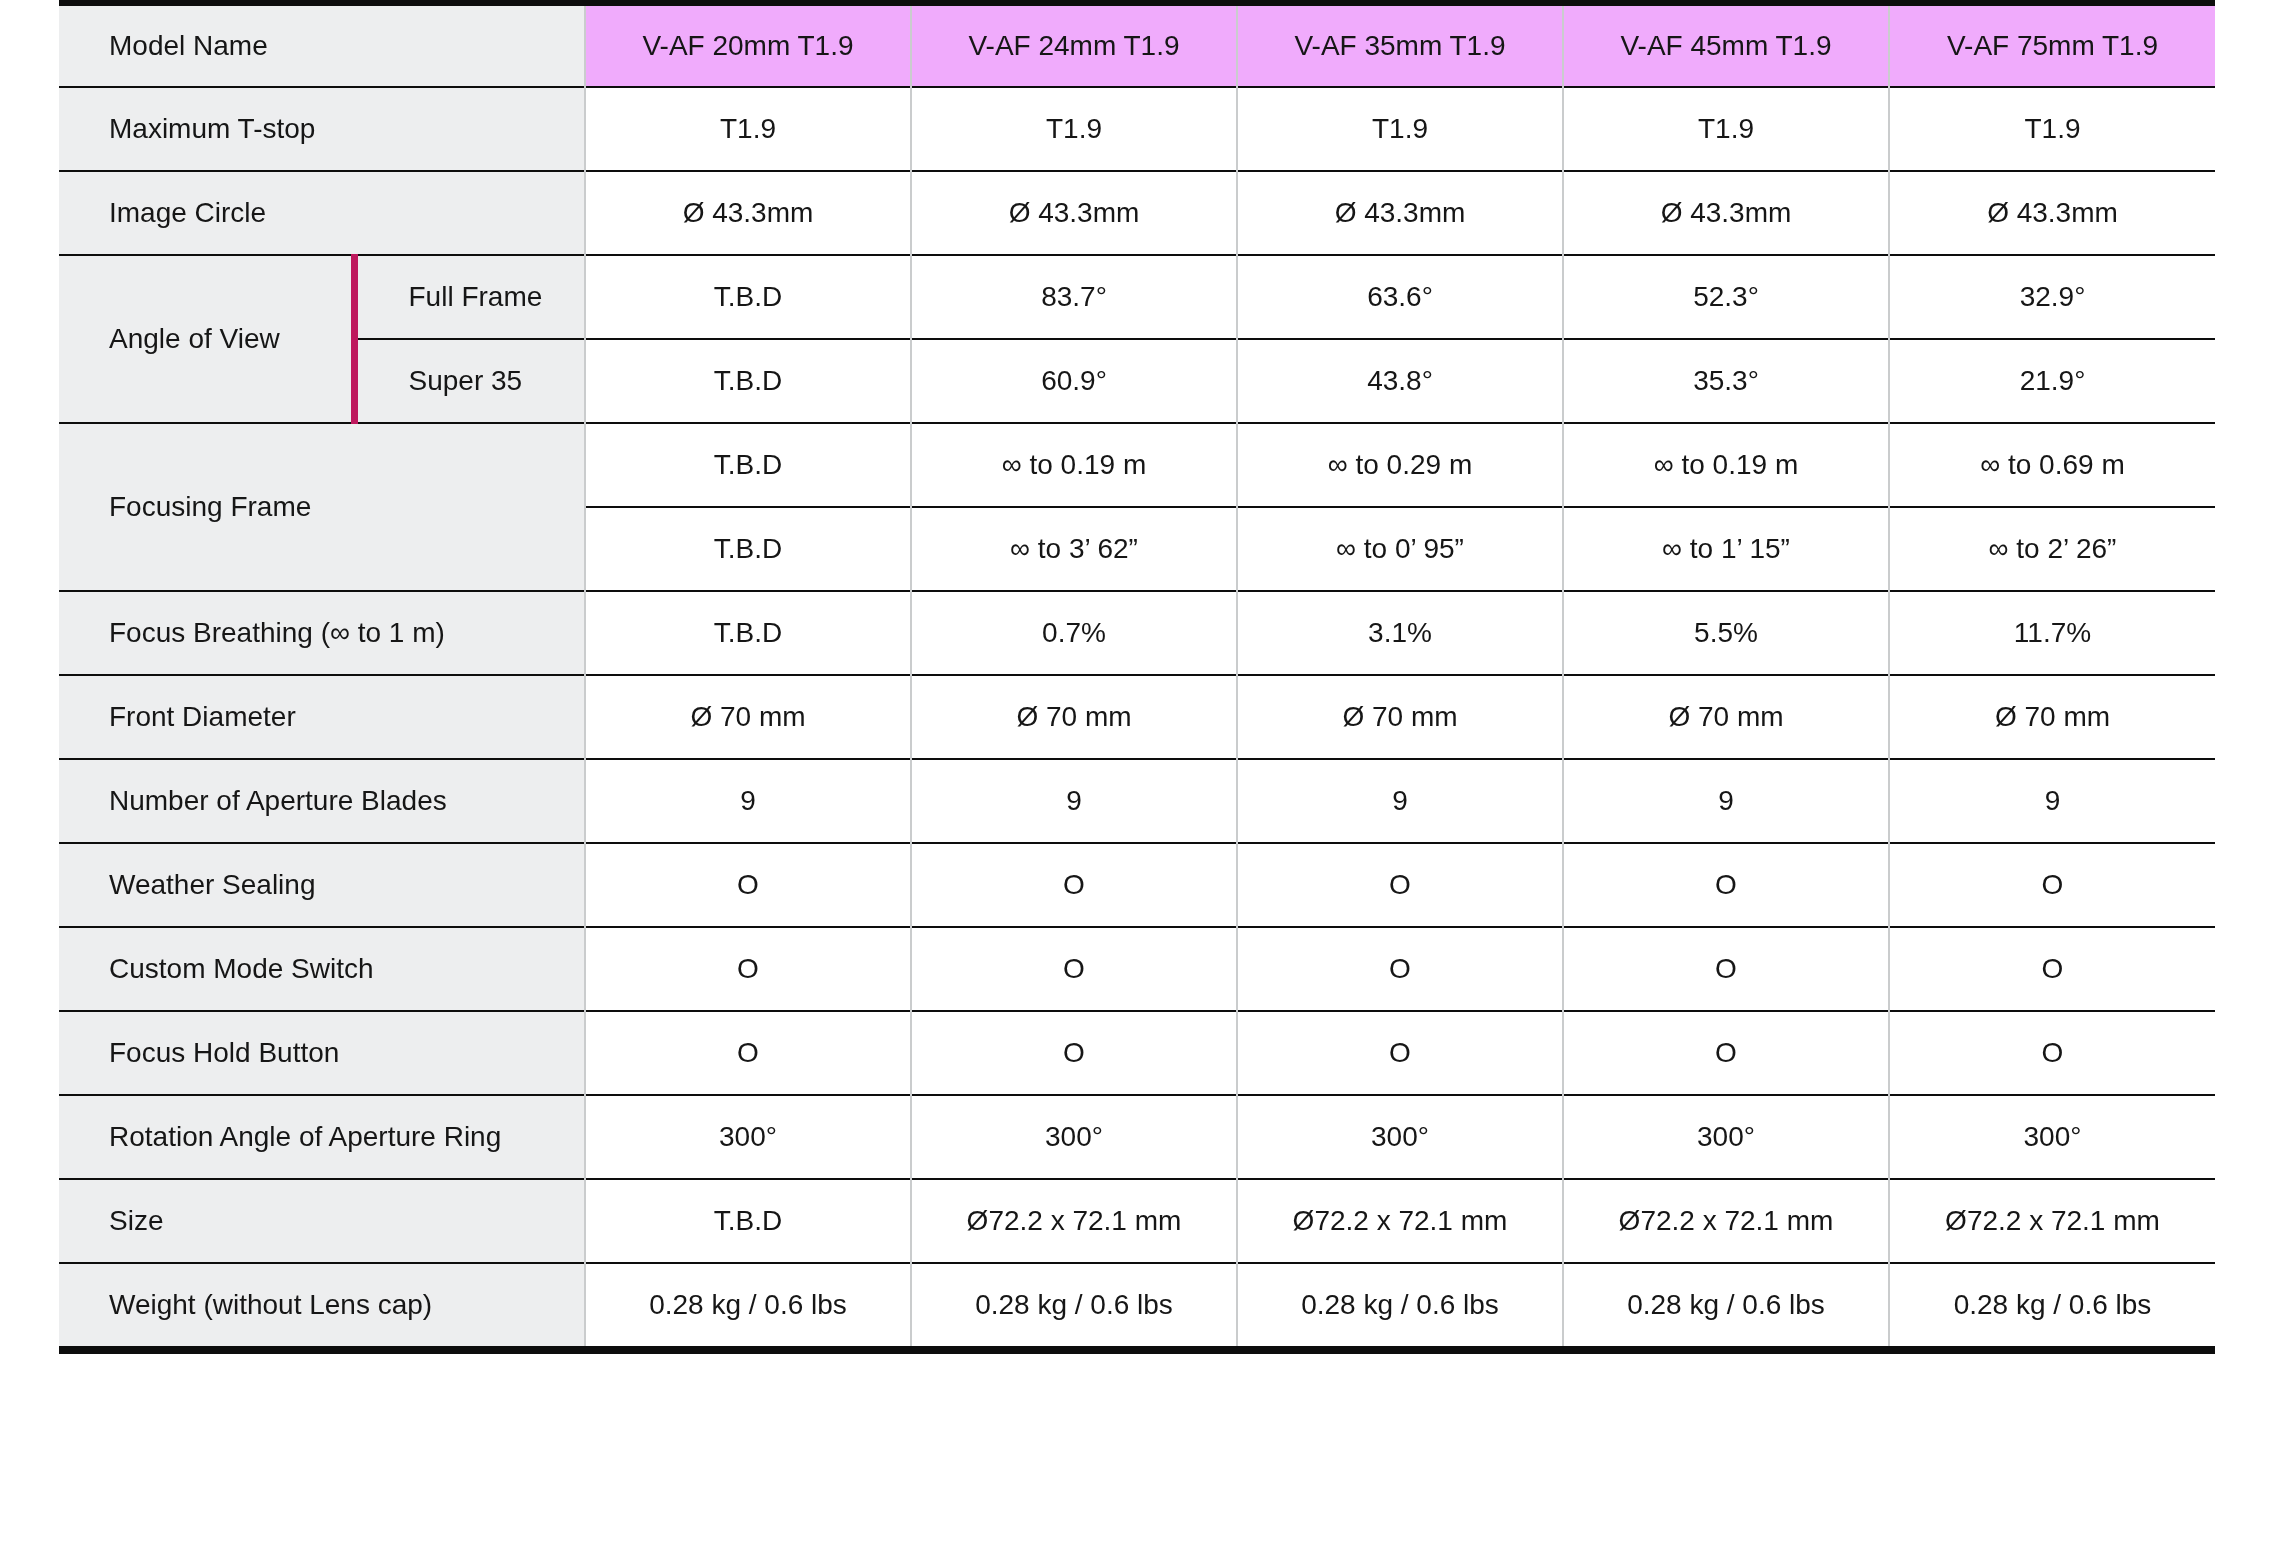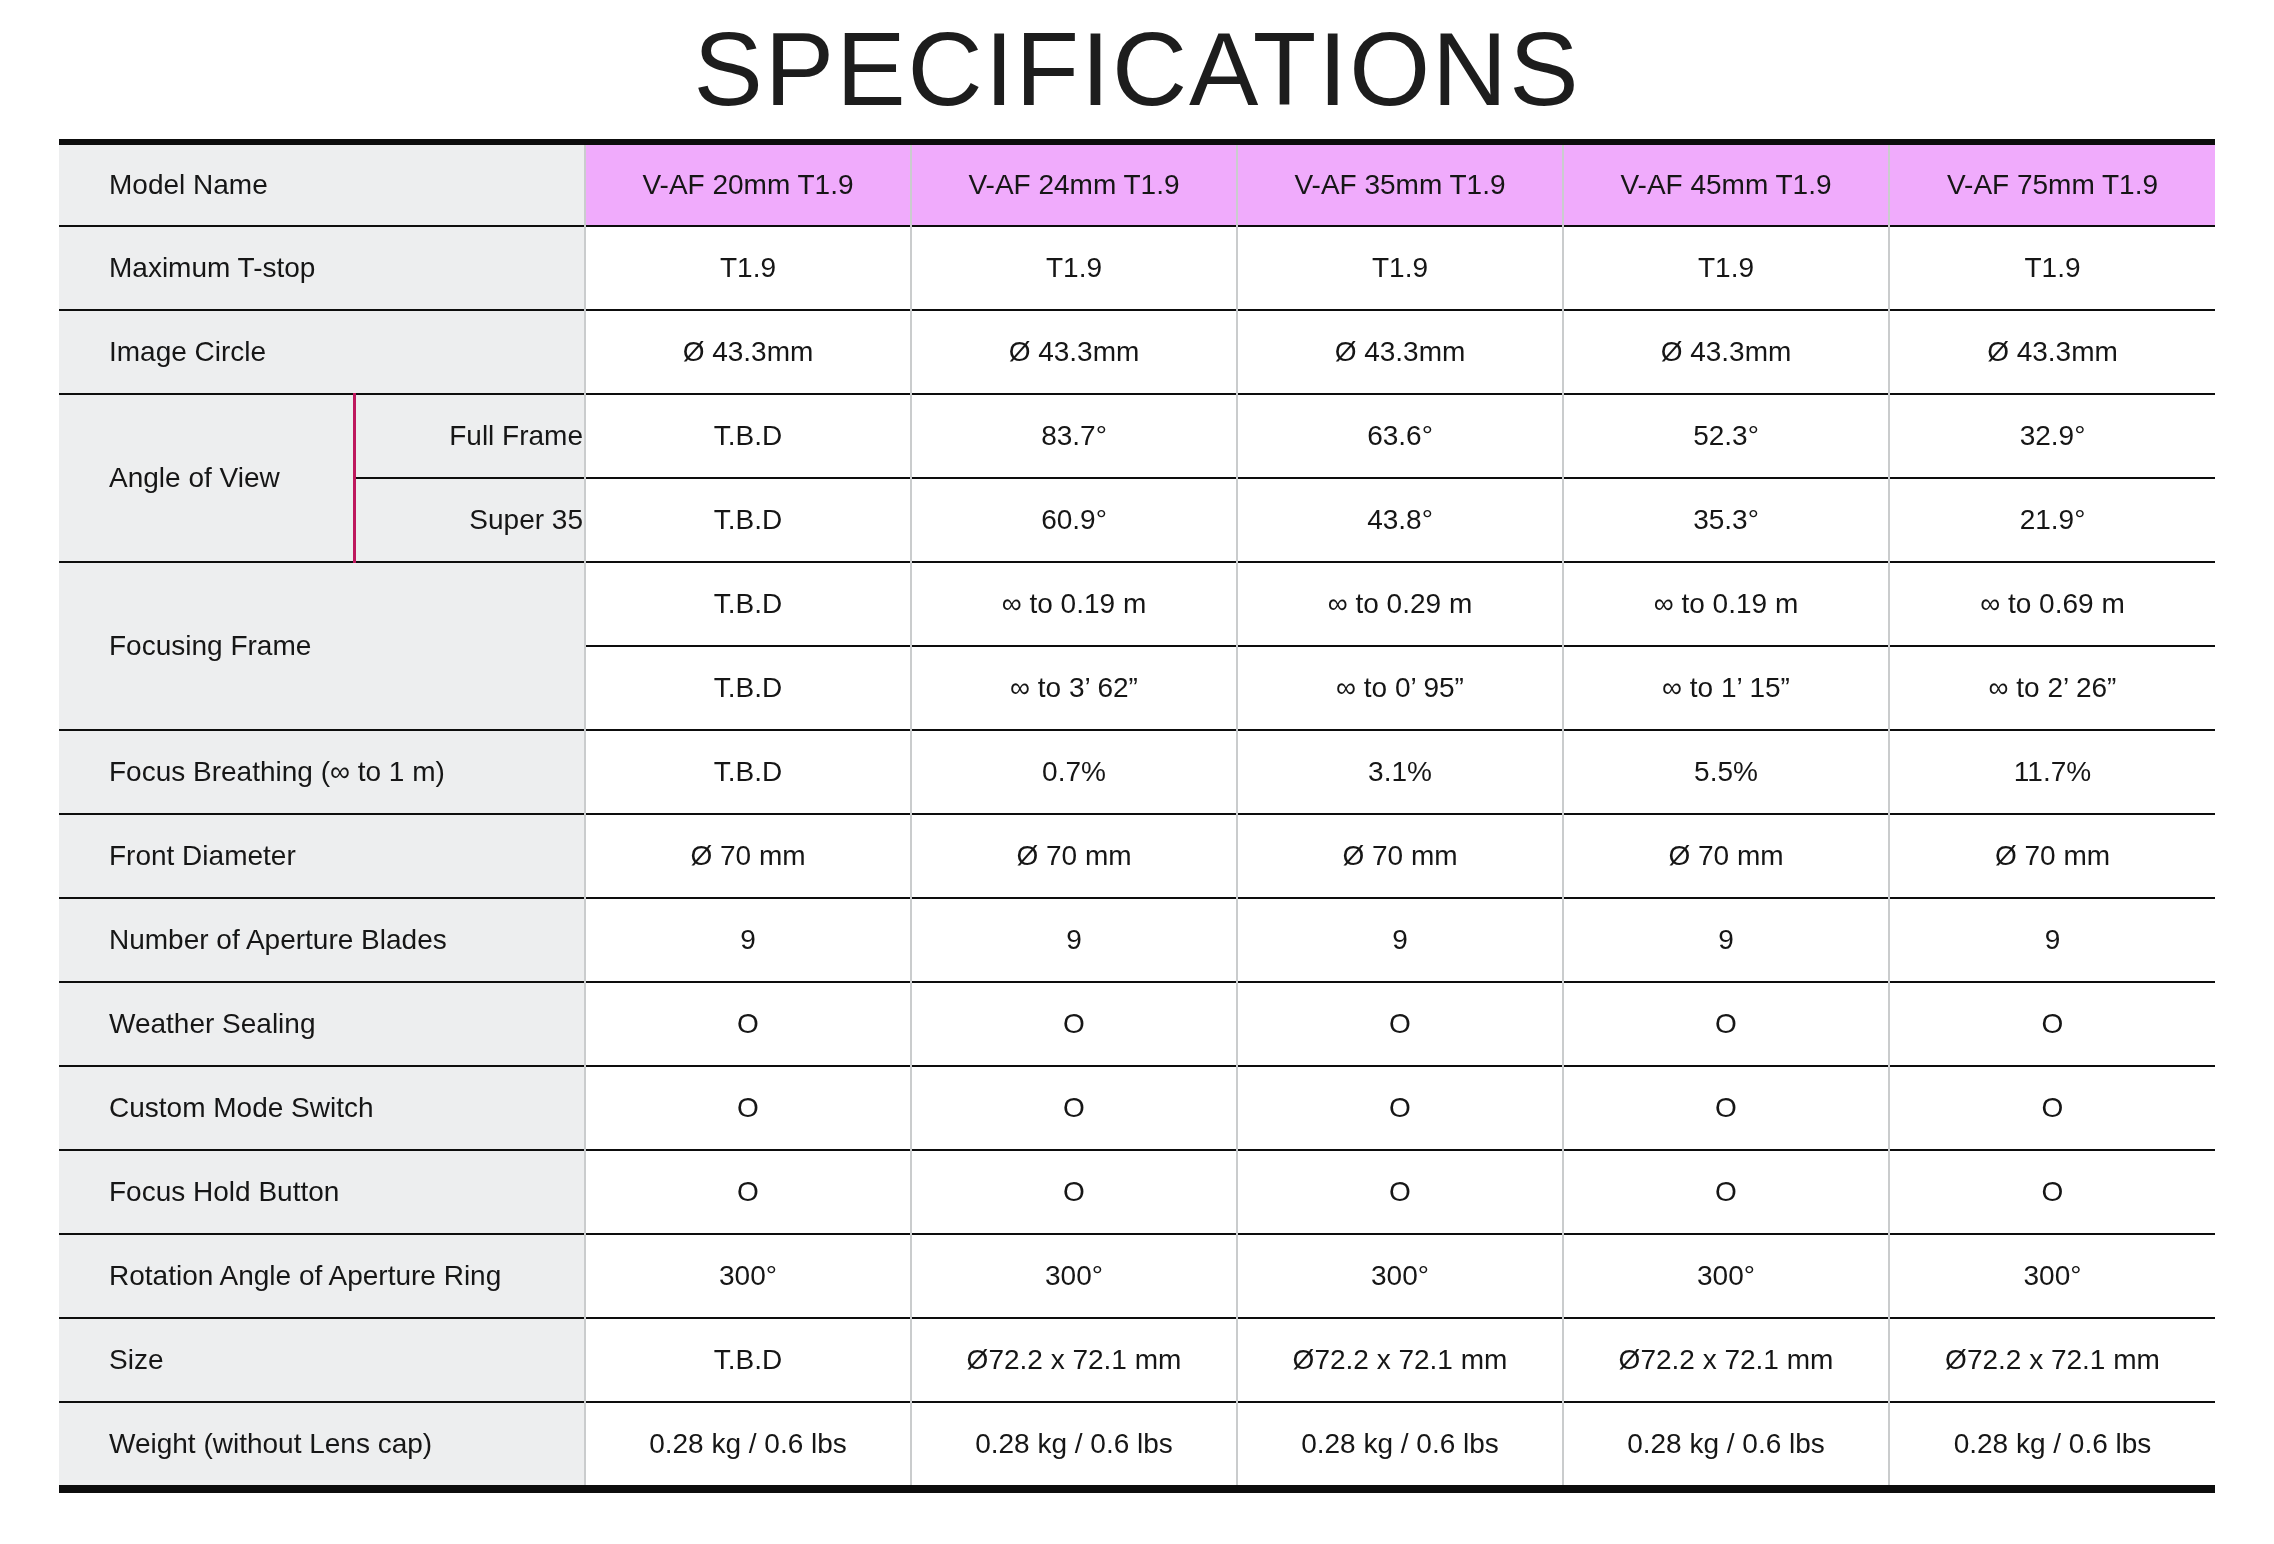--- a/index.html
+++ b/index.html
@@ -45,30 +45,27 @@
     background: #edeeef;
     text-align: left;
     padding-left: 50px;
   }
   td.val {
     text-align: center;
     border-left: 2px solid #cacccd;
     background: #ffffff;
   }
   tr.header-row td.val { background: #f0abfc; }
-  td.sub { border-left: 3px solid #be185d; text-align: right; }
+  td.sub { border-left: 7px solid #be185d; }
 </style>
 </head>
 <body>
 
 <div class="page">
 
-  <div class="title-wrap">
-    <div class="title">SPECIFICATIONS</div>
-  </div>
 
   <table class="spec">
     <colgroup>
       <col style="width:296px">
         <col style="width:230px">
       <col style="width:326px">
         <col style="width:326px">
         <col style="width:326px">
         <col style="width:326px">
         <col style="width:326px">

